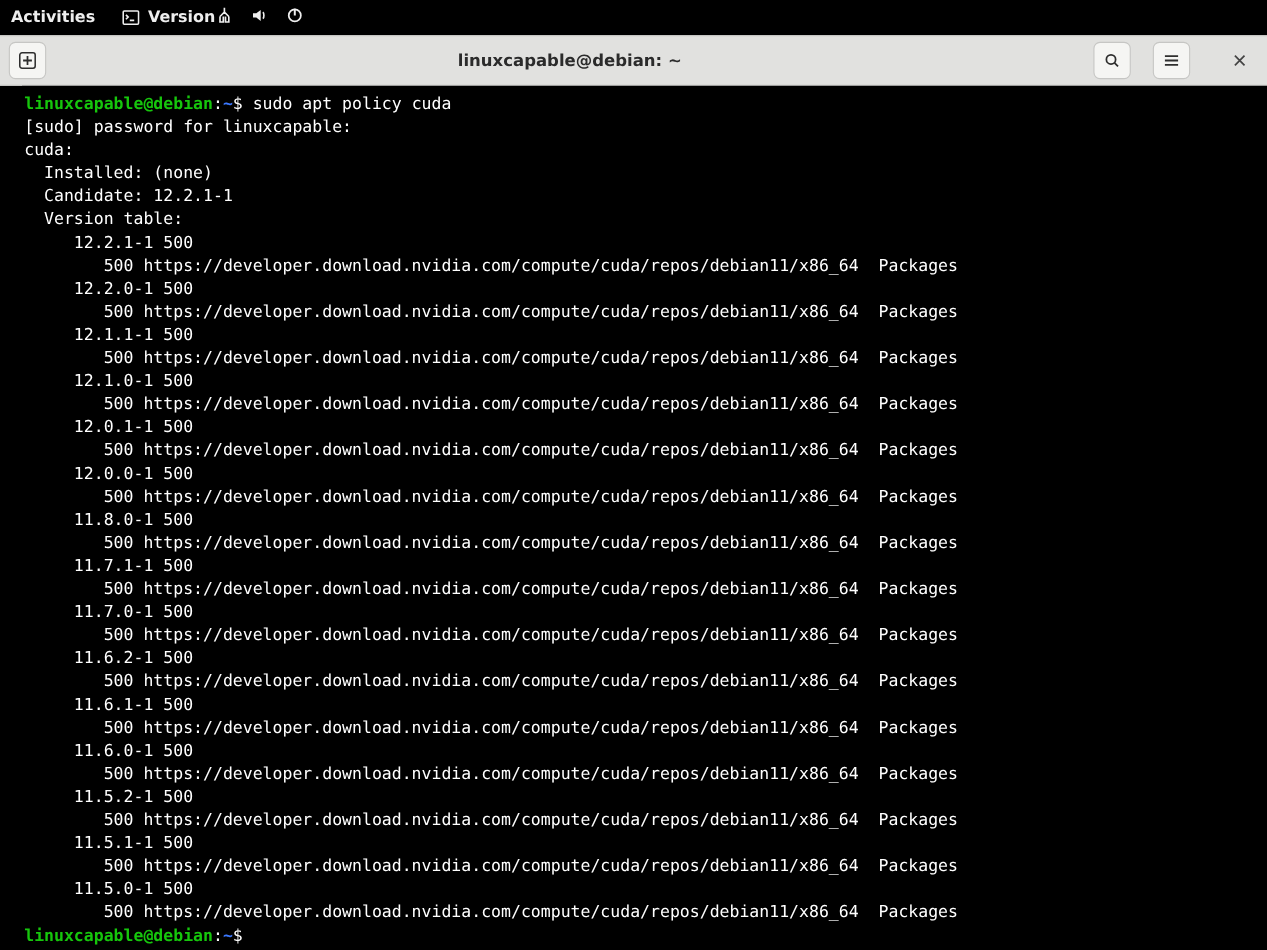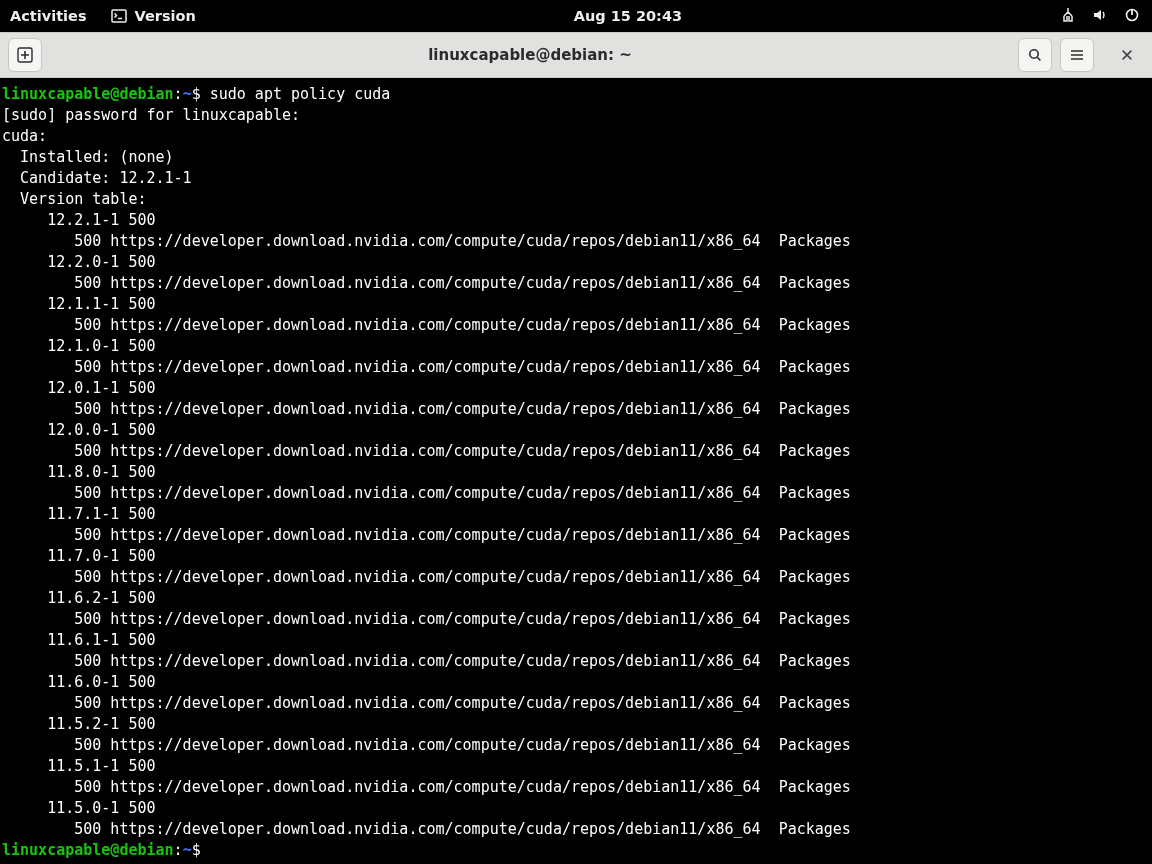--- a/index.html
+++ b/index.html
@@ -8,56 +8,53 @@
   
   .topbar { height:32px; background:#000; color:#eee; display:flex; align-items:center; font-size:14.5px; font-weight:600; }
   .topbar .left { display:flex; align-items:center; gap:24px; padding-left:10px; }
   .topbar .center { flex:1; text-align:center; }
   .topbar .right { display:flex; align-items:center; gap:16px; padding-right:12px; }
   .topbar svg { fill:#eee; }
   .appmenu { display:flex; align-items:center; gap:8px; }
 
   
   .winhdr { height:46px; background:#e1e1df; border-top:1px solid #c9c9c7; border-bottom:1px solid #c9c9c7;
-            display:flex; align-items:center; padding:0 8px; gap:8px; }
+            display:flex; align-items:center; padding:0 8px; gap:20px; }
   .btn { width:34px; height:34px; border:1px solid #c6c6c4; border-radius:6px; background:#f5f5f3;
          display:flex; align-items:center; justify-content:center; }
   .btn svg { width:16px; height:16px; fill:#2e2e2e; }
   .wtitle { flex:1; text-align:center; font-size:15px; font-weight:700; color:#2b2b2b; }
   .hamburger, .closebtn { width:34px; height:34px; display:flex; align-items:center; justify-content:center; }
   .hamburger { border:1px solid #c6c6c4; border-radius:6px; background:#f5f5f3; }
   .closebtn { margin-left:8px; font-size:18px; color:#444; }
 
   
   .term { background:#000; color:#fff; height:786px; padding:6px 4px 2px 2px;
           font-family:"DejaVu Sans Mono","Liberation Mono",monospace; font-size:15px; line-height:21px;
-          white-space:pre; overflow:hidden; position:relative; }
+          white-space:pre; overflow:hidden; position:relative;margin-left:20px; }
   .term .scrollbar { position:absolute; right:0; top:0; bottom:0; width:8px; }
   .green  { color:#16c60c; font-weight:bold; }
   .blue   { color:#3b78ff; font-weight:bold; }
   .white  { color:#ffffff; }
   .prompt-dollar { color:#ffffff; }
 </style>
 </head>
 <body>
 
 <div class="topbar">
   <div class="left">
     <span>Activities</span>
     <span class="appmenu">
       <svg viewBox="0 0 16 16" width="16" height="16">
           <rect x="1" y="2" width="14" height="12" rx="1" fill="none" stroke="#eee" stroke-width="1.5"></rect>
           <path d="M3.5 5.5l2 2-2 2" fill="none" stroke="#eee" stroke-width="1.5"></path>
           <path d="M7 10.5h4" stroke="#eee" stroke-width="1.5"></path>
         </svg>
       <span>Version</span>
     </span>
-  </div>
-  <div class="center">
-    <span>Aug 15  20:43</span>
   </div>
   <div class="right">
     <span>
       <svg viewBox="0 0 16 16" width="16" height="16">
           <path d="M8 1v4M8 5L4 9M8 5l4 4M4 9v5h3V9M9 9v5h3V9" stroke="#eee" stroke-width="1.5" fill="none"></path>
         </svg>
     </span>
     <span>
       <svg viewBox="0 0 16 16" width="16" height="16">
           <path d="M2 6v4h3l4 3V3L5 6H2z"></path>

